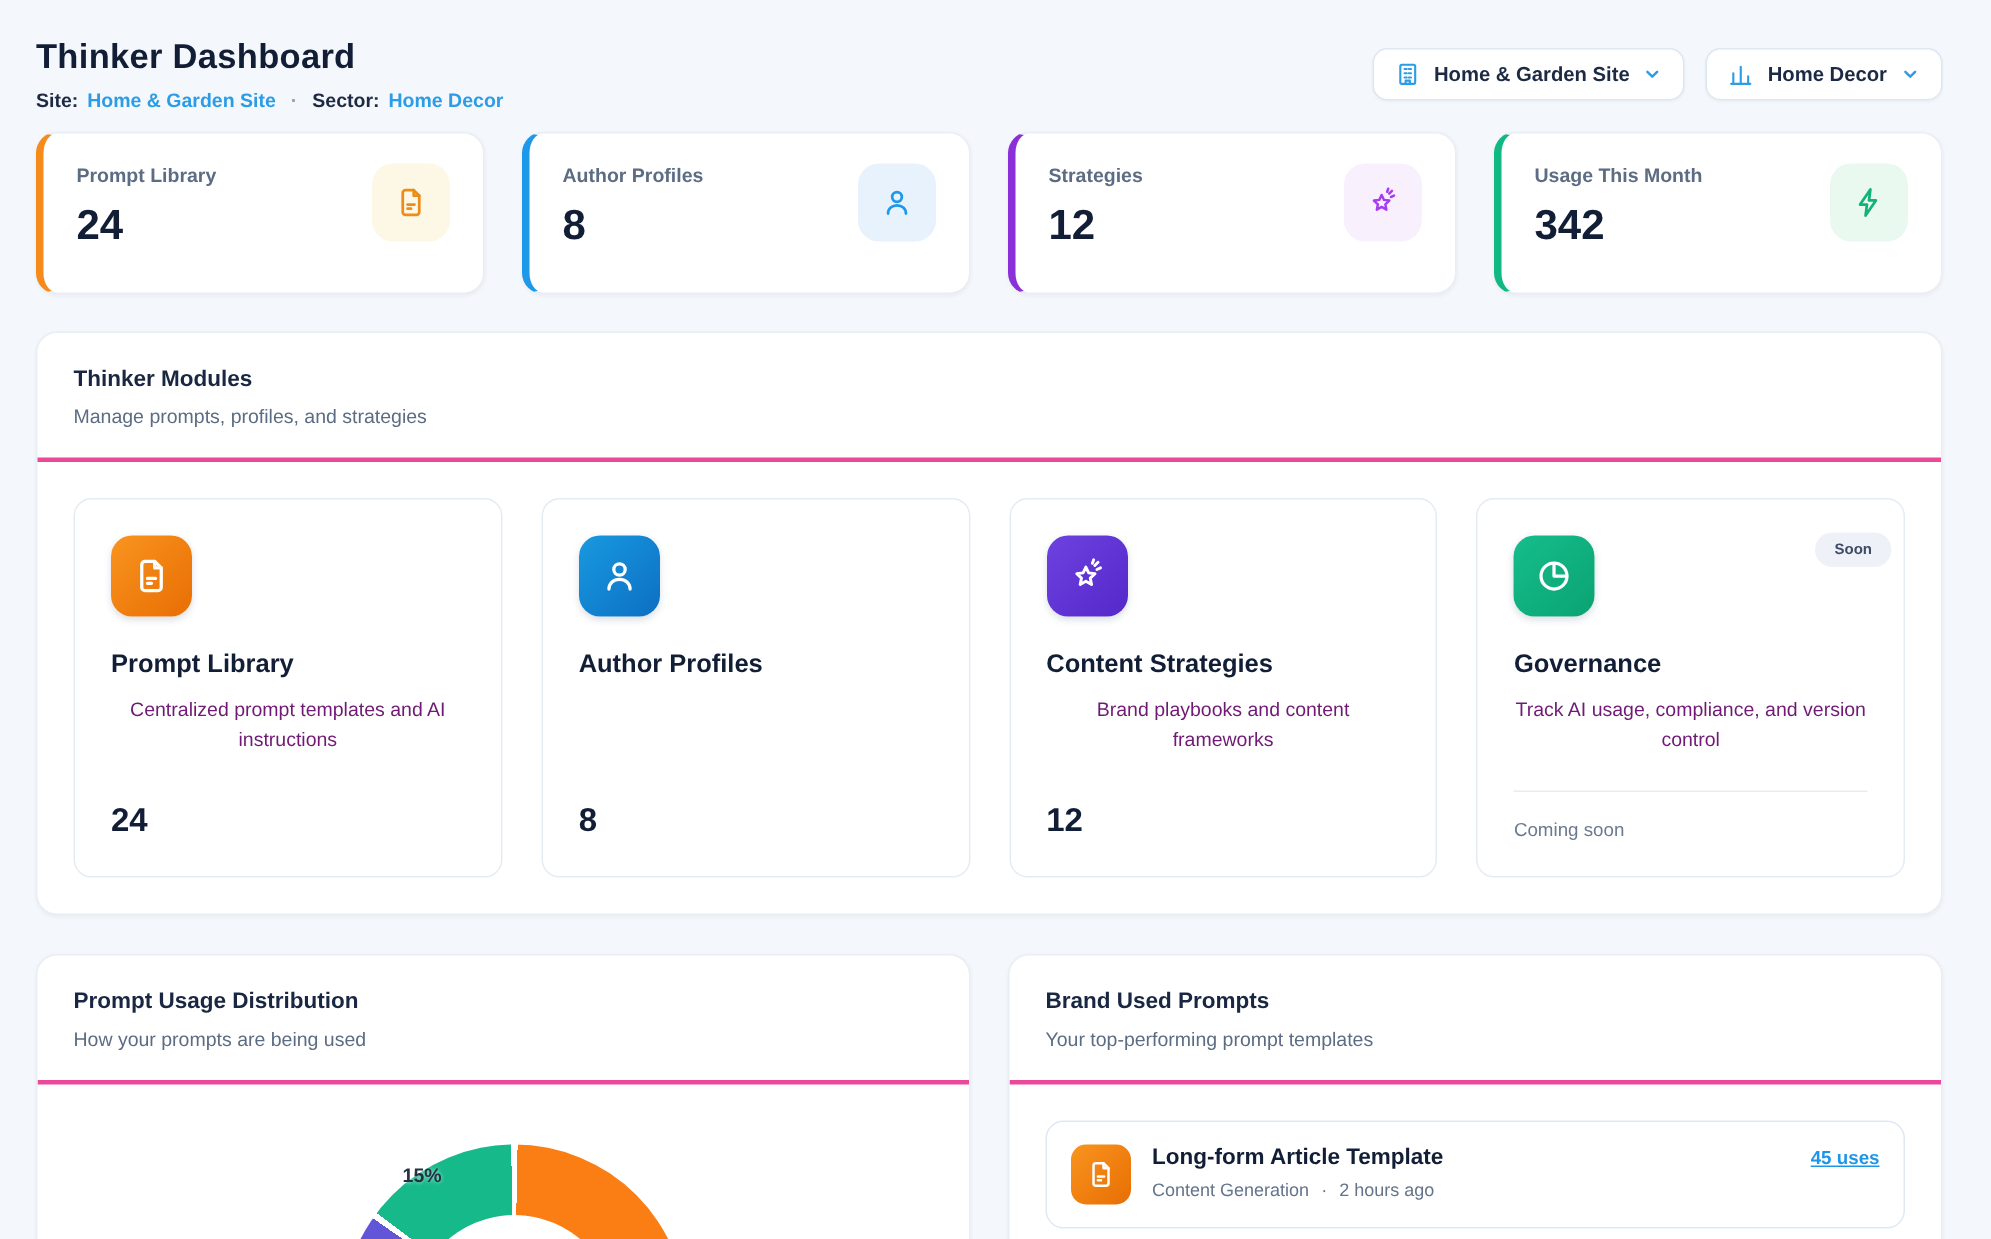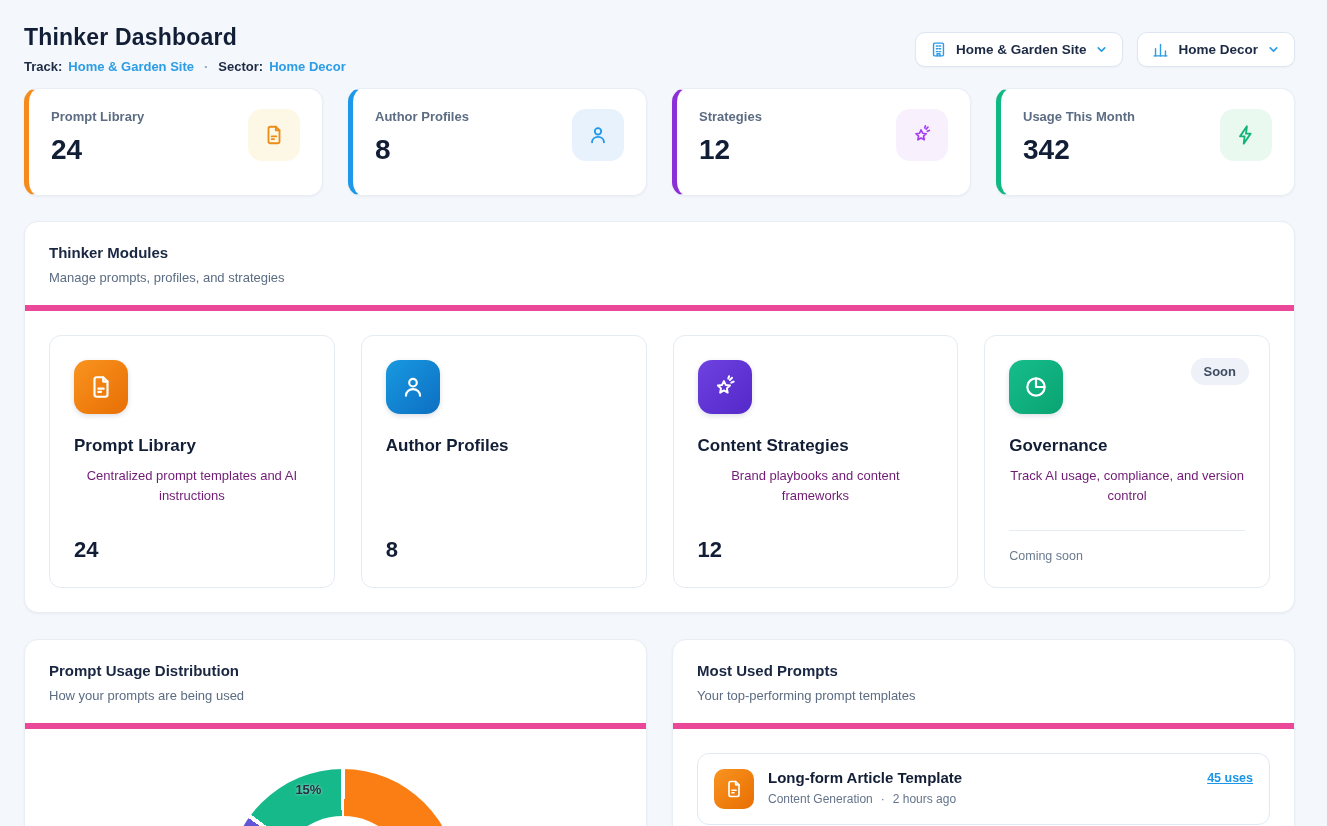--- a/index.html
+++ b/index.html
@@ -44,55 +44,55 @@
   .stat-value { font-size:28px; font-weight:800; color:#121e36; margin-top:10px; }
   .stat-icon-box { width:52px; height:52px; border-radius:14px; display:flex; align-items:center; justify-content:center; flex-shrink:0; }
   .ib-yellow { background:#fdf7e6; color:#ec8d18; }
   .ib-blue   { background:#e8f2fc; color:#1e98e8; }
   .ib-purple { background:#f8f1fd; color:#a63df2; }
   .ib-green  { background:#e9f9f0; color:#12b377; }
 
   
   .panel { background:#fff; border:1px solid #e9eef5; border-radius:14px; box-shadow:0 1px 3px rgba(20,40,80,.05); }
   .modules-panel { margin-bottom:26px; }
-  .panel-header { padding:22px 24px 20px; border-bottom:6px solid #ec4899; }
+  .panel-header { padding:22px 24px 20px; border-bottom:3px solid #ec4899; }
   .panel-title { font-size:15px; font-weight:700; color:#1a2742; }
   .panel-sub { font-size:13px; color:#5c6c82; margin-top:9px; }
   .modules-grid { display:grid; grid-template-columns:repeat(4,1fr); gap:26px; padding:24px; }
   .module-card {
     border:1px solid #e5ebf3; border-radius:12px; background:#fff;
     min-height:253px; padding:24px; position:relative; display:flex; flex-direction:column;
     cursor:pointer;
   }
   .module-icon { width:54px; height:54px; border-radius:14px; display:flex; align-items:center; justify-content:center; color:#fff; box-shadow:0 2px 5px rgba(20,40,80,.15); }
   .grad-orange { background:linear-gradient(135deg,#f9941f,#e86e03); }
   .grad-blue   { background:linear-gradient(135deg,#1899e0,#0d6fc2); }
   .grad-purple { background:linear-gradient(135deg,#6d42e0,#5528c9); }
   .grad-green  { background:linear-gradient(135deg,#16bd8c,#0aa371); }
   .module-title { margin-top:22px; font-size:17px; font-weight:800; color:#121e36; }
   .module-desc { margin-top:10px; font-size:13px; line-height:1.55; color:#701a75;text-align:center; }
   .module-count { margin-top:auto; padding-top:14px; font-size:22px; font-weight:800; color:#121e36; }
   .soon-badge {
-    position:absolute; top:22px; right:20px; background:#eef1f7; color:#3f4c63;
-    font-size:13px; font-weight:700; padding:6px 13px; border-radius:999px;
+    position:absolute; top:22px; right:8px; background:#eef1f7; color:#3f4c63;
+    font-size:10px; font-weight:700; padding:6px 13px; border-radius:999px;
   }
   .module-footer { margin-top:auto; }
   .module-divider { border:none; border-top:1px solid #e7edf4; }
   .coming-soon { margin-top:18px; font-size:12.5px; color:#6b7a8f; }
 
   
   .bottom-row { display:grid; grid-template-columns:1fr 1fr; gap:25px; }
   .bottom-card { height:400px; overflow:hidden; position:relative; }
 
   
   .chart-area { position:relative; height:300px; }
   .donut { position:absolute; left:50%; top:40px; transform:translateX(-47%); width:230px; height:230px; border-radius:50%; }
   .donut-hole { position:absolute; left:50%; top:50%; transform:translate(-50%,-50%); width:136px; height:136px; background:#fff; border-radius:50%; }
   .donut-label {
-    position:absolute; left:58px; top:13px; width:46px; text-align:center;
+    position:absolute; left:31px; top:13px; width:46px; text-align:center;
     font-size:13px; font-weight:800; color:#253042; text-shadow:0 0 3px rgba(255,255,255,.65);
   }
 
   
   .prompt-list { padding:24px; }
   .prompt-item {
     border:1px solid #dfe9f4; border-radius:12px; padding:15px 16px;
     display:flex; align-items:flex-start; gap:14px; cursor:pointer; background:#fff;
   }
   .prompt-item-icon { width:40px; height:40px; border-radius:10px; display:flex; align-items:center; justify-content:center; color:#fff; flex-shrink:0; }
@@ -102,21 +102,21 @@
   .prompt-item-uses { font-size:12.5px; font-weight:800; color:#1e96e8; white-space:nowrap; margin-top:2px;text-decoration:underline; }
 </style>
 </head>
 <body>
 
 <div class="page">
 
   <div class="header">
     <div class="page-title">Thinker Dashboard</div>
     <div class="subtitle">
-      <span>Track:</span>
+      <span>Site:</span>
       <span class="link">Home &amp; Garden Site</span>
       <span class="dot">·</span>
       <span>Sector:</span>
       <span class="link">Home Decor</span>
     </div>
     <div class="header-controls">
       <button class="dropdown-btn">
         <span class="blue-ic">
           <svg width="17" height="17" viewBox="0 0 24 24" fill="none" stroke="currentColor" stroke-width="2" stroke-linecap="round" stroke-linejoin="round">
             <rect x="5" y="3" width="14" height="18" rx="1.5"></rect>
@@ -273,21 +273,21 @@
       <div class="chart-area">
         <div class="donut" id="donut" style="background: conic-gradient(rgb(255, 255, 255) 0%, rgb(255, 255, 255) 0.3%, rgb(251, 126, 20) 0.3%, rgb(251, 126, 20) 44.7%, rgb(255, 255, 255) 44.7%, rgb(255, 255, 255) 45.3%, rgb(59, 130, 246) 45.3%, rgb(59, 130, 246) 69.7%, rgb(255, 255, 255) 69.7%, rgb(255, 255, 255) 70.3%, rgb(99, 85, 216) 70.3%, rgb(99, 85, 216) 84.7%, rgb(255, 255, 255) 84.7%, rgb(255, 255, 255) 85.3%, rgb(22, 185, 138) 85.3%, rgb(22, 185, 138) 99.7%, rgb(255, 255, 255) 99.7%, rgb(255, 255, 255) 100.3%);">
           <div class="donut-hole"></div>
           <div class="donut-label">15%</div>
         </div>
       </div>
     </div>
 
     <div class="panel bottom-card">
       <div class="panel-header">
-        <div class="panel-title">Most Used Prompts</div>
+        <div class="panel-title">Brand Used Prompts</div>
         <div class="panel-sub">Your top-performing prompt templates</div>
       </div>
       <div class="prompt-list">
         <div class="prompt-item">
           <div class="prompt-item-icon grad-orange">
             <svg width="20" height="20" viewBox="0 0 24 24" fill="none" stroke="currentColor" stroke-width="2" stroke-linecap="round" stroke-linejoin="round">
               <path d="M14 3H8a2 2 0 0 0-2 2v14a2 2 0 0 0 2 2h8a2 2 0 0 0 2-2V7z"></path>
                 <path d="M14 3v4h4"></path>
                 <path d="M9.5 13.5h5M9.5 16.5h2.5"></path>
             </svg>

